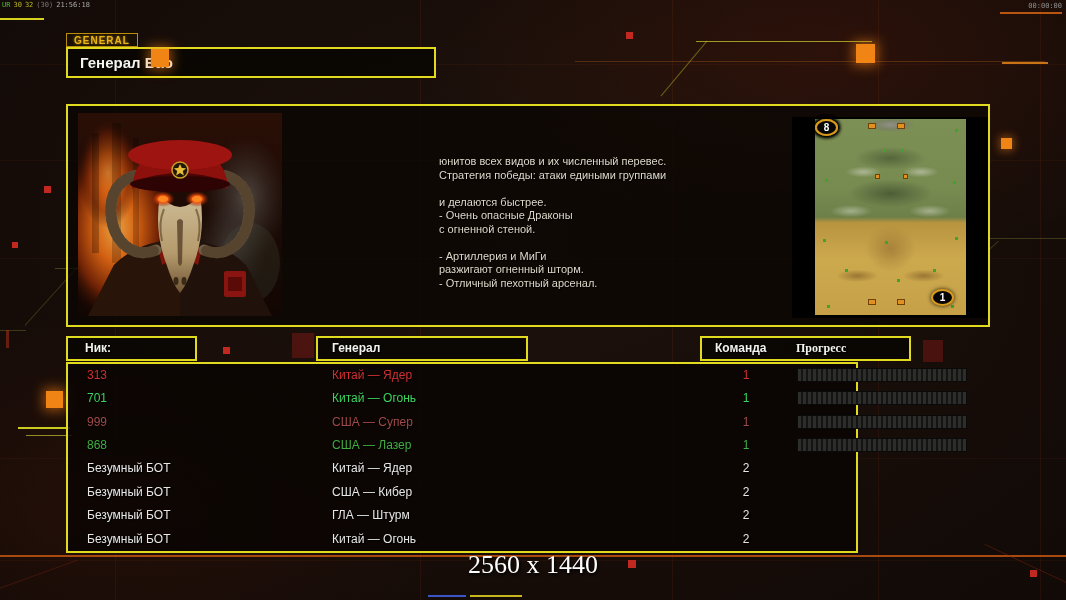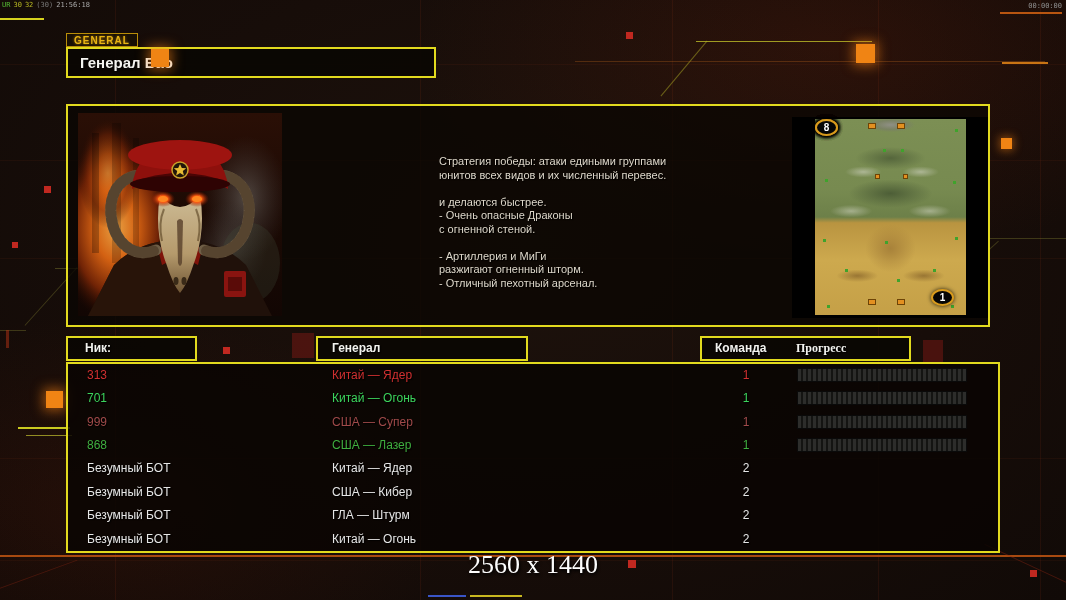--- a/index.html
+++ b/index.html
@@ -65,21 +65,21 @@
   
   .hdr-box{position:absolute;top:336px;height:25px;border:2px solid #e2da1e;
     background:rgba(10,7,3,0.92);color:#f2f2ee;font-size:12px;font-weight:bold;
     line-height:21px;text-shadow:1px 1px 1px #000;}
   #hdr-nick{left:66px;width:131px;padding-left:17px;}
   #hdr-general{left:316px;width:212px;padding-left:14px;}
   #hdr-team{left:700px;width:211px;}
   #hdr-team .h1{position:absolute;left:13px;}
   #hdr-team .h2{position:absolute;left:94px;font-family:Liberation Serif, serif;}
   
-  #roster{position:absolute;left:66px;top:362px;width:934px;height:191px;
+  #roster{position:absolute;left:66px;top:362px;width:792px;height:191px;
     border:2px solid #e2da1e;background:rgba(9,5,2,0.85);}
   .t-row{position:relative;height:23.37px;font-size:12px;text-shadow:1px 1px 1px #000;}
   .c-nick{position:absolute;left:19px;top:4px;}
   .c-gen{position:absolute;left:264px;top:4px;}
   .c-team{position:absolute;left:666px;top:4px;width:24px;text-align:center;}
   .c-prog{position:absolute;left:729px;top:4px;width:170px;height:14px;
     border:1px solid #0a0a0a;background:repeating-linear-gradient(90deg,#2d2d2b 0px,#2d2d2b 3px,#141412 3px,#141412 5px);}
   
   #res-label{position:absolute;left:0;right:0;top:550px;text-align:center;color:#fdfdfd;
     font:26px "Liberation Serif",serif;text-shadow:1px 2px 3px #000;}
@@ -213,22 +213,22 @@
         <ellipse cx="102" cy="42" rx="52" ry="15" fill="#9e1410"></ellipse>
         <path d="M52,70 Q102,50 152,70 Q128,80 102,79 Q76,80 52,70 Z" fill="#4a0505"></path>
         <ellipse cx="102" cy="71" rx="50" ry="8" fill="#2e0303"></ellipse>
         <circle cx="102" cy="57" r="8" fill="#20160a" stroke="#caa22a" stroke-width="1.5"></circle>
         <path d="M102,51 l1.8,4 4.4,0.3 -3.4,2.8 1.1,4.3 -3.9,-2.4 -3.9,2.4 1.1,-4.3 -3.4,-2.8 4.4,-0.3 Z" fill="#e8bc34"></path>
       </svg>
     </div>
 
     <div id="strategy">
 
-    <div class="sline">Стратегия победы: атаки едиными группами</div>
-        <div class="sline">юнитов всех видов и их численный перевес.</div>
+    <div class="sline">юнитов всех видов и их численный перевес.</div>
+        <div class="sline">Стратегия победы: атаки едиными группами</div>
         <div class="sline"></div>
         <div class="sline">и делаются быстрее.</div>
         <div class="sline">- Очень опасные Драконы</div>
         <div class="sline">с огненной стеной.</div>
         <div class="sline"></div>
         <div class="sline">- Артиллерия и МиГи</div>
         <div class="sline">разжигают огненный шторм.</div>
         <div class="sline">- Отличный пехотный арсенал.</div>
       </div>
 

